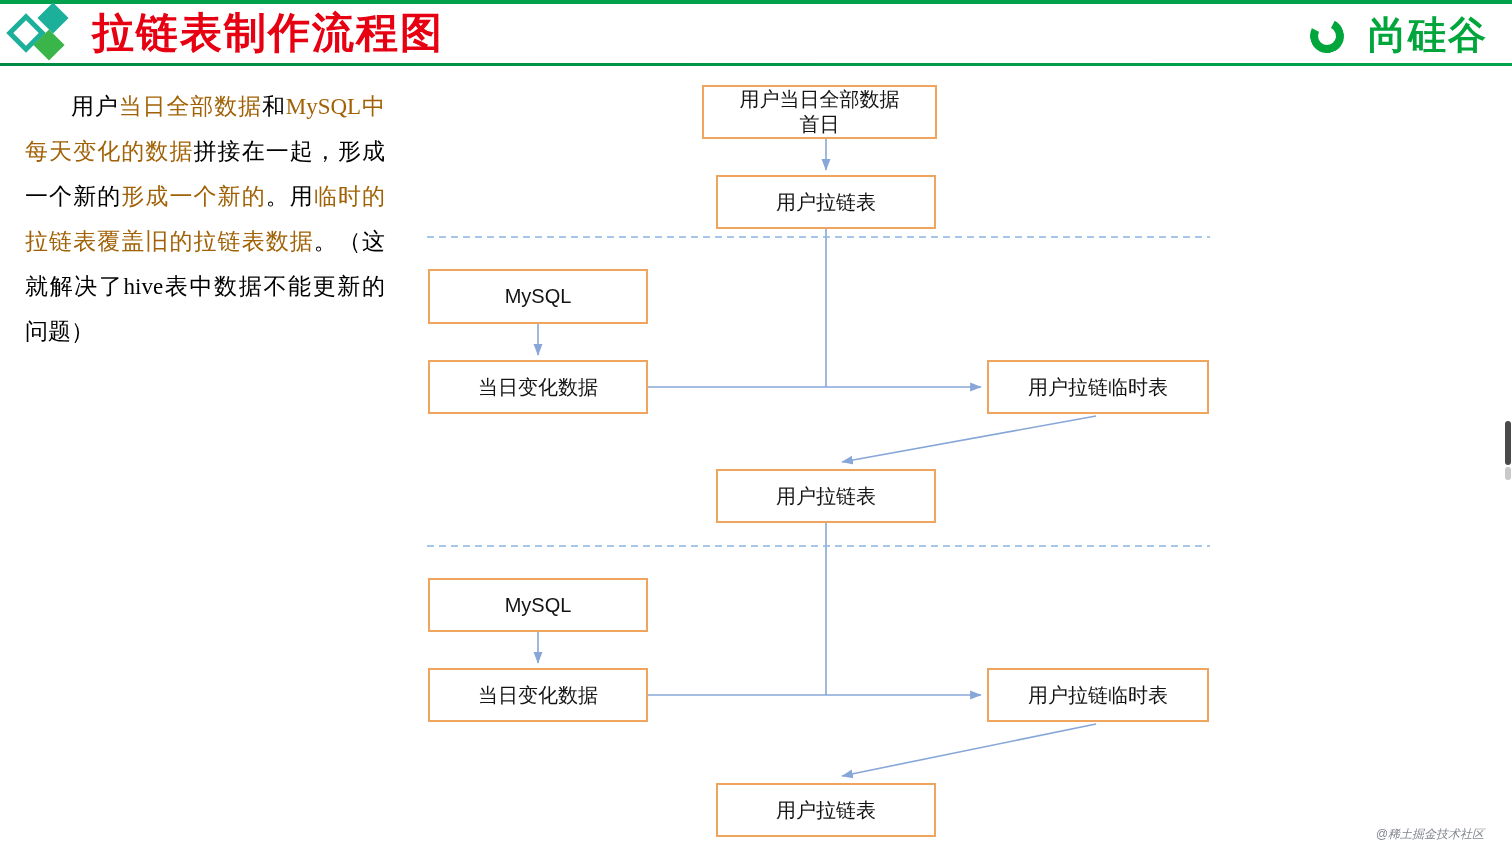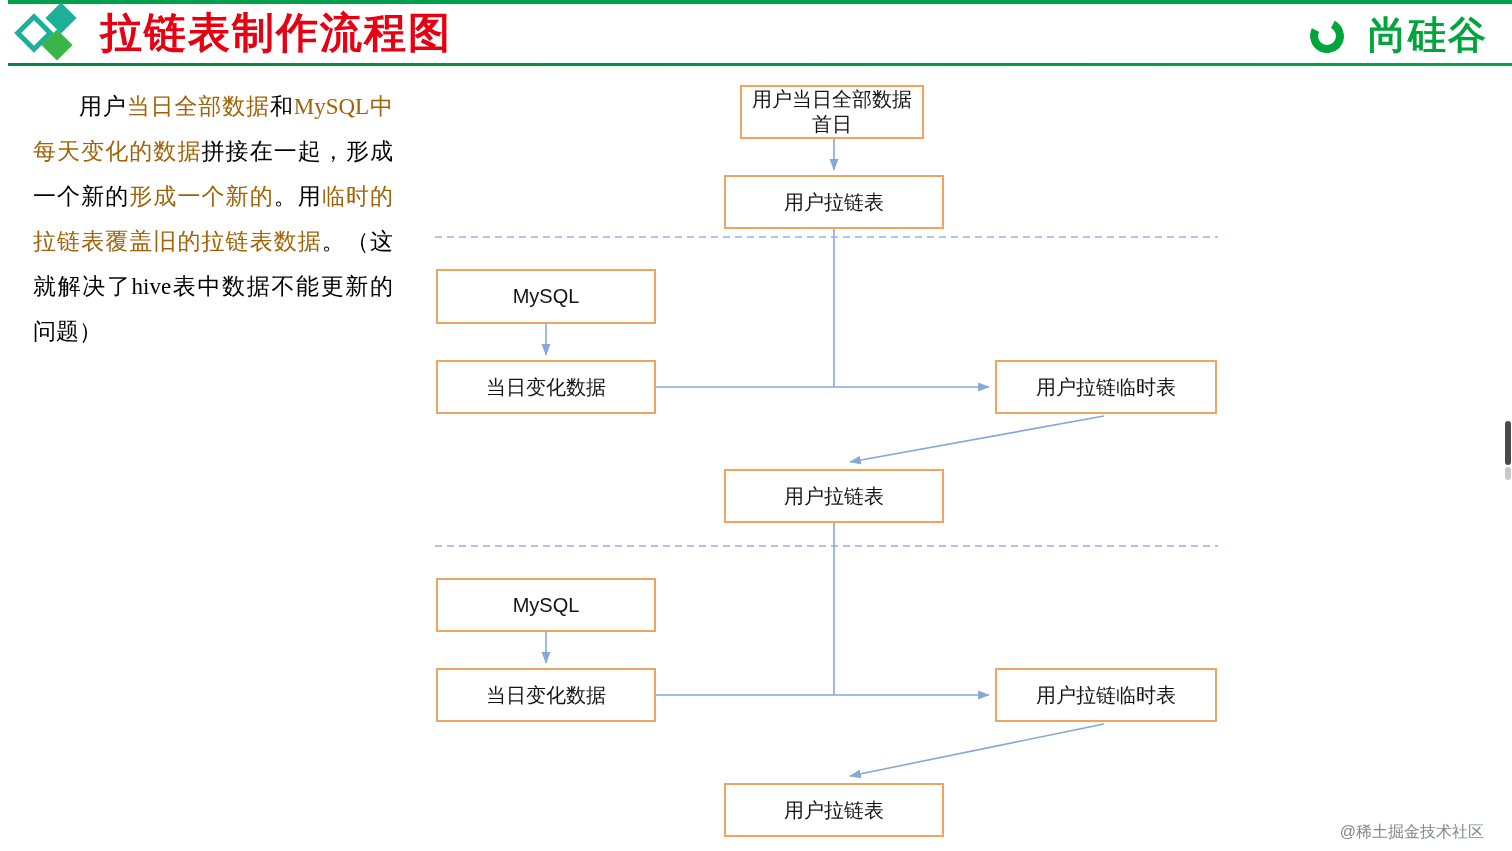--- a/index.html
+++ b/index.html
@@ -1,20 +1,20 @@
 <!DOCTYPE html>
 <html><head>
 <meta charset="utf-8">
 <style>
   * { margin:0; padding:0; box-sizing:border-box; }
   html,body { background:#ffffff; }
   body { width:1512px; height:851px; position:relative; overflow:hidden;
          font-family:"Liberation Sans", sans-serif; }
 
-  .stage { position:absolute; inset:0; background:#fff;margin-left:8px; }
+  .stage { position:absolute; inset:0; background:#fff; }
 
   
   .top-strip { position:absolute; left:0; top:0; width:100%; height:4px; background:#00a04c; }
   .header-rule { position:absolute; left:0; top:63px; width:100%; height:3px;
                  background:linear-gradient(to right,#008a43,#00a54b); }
 
   .logo-diamonds { position:absolute; left:10px; top:6px; width:78px; height:56px; }
   .diamond { position:absolute; transform:rotate(45deg); }
   .d1 { left:2px;  top:13px; width:28px; height:28px; border:5px solid #1caf9a; background:transparent; }
   .d2 { left:32px; top:1px;  width:22px; height:22px; background:#1caf9a; }
@@ -40,22 +40,22 @@
   .connectors line.dash { stroke:#8cb4e2; stroke-width:1.4; stroke-dasharray:7 5; }
 
   .node { position:absolute; border:2px solid #f0a55f; background:#fff;
           display:flex; align-items:center; justify-content:center; text-align:center;
           font-size:20px; color:#141414; line-height:1.25; white-space:pre-line; }
 
   
   .slogan { position:absolute; right:22px; bottom:14px; font-family:"Liberation Serif", serif;
             font-size:35px; font-weight:bold; font-style:italic; letter-spacing:4px;
             color:#cdced0; z-index:1; }
-  .credit { position:absolute; right:28px; bottom:8px; font-size:16px;
-            color:rgba(98,104,112,0.8); z-index:2; }
+  .credit { position:absolute; right:28px; bottom:8px; font-size:12px;
+            color:rgba(98,104,112,0.8); z-index:2;font-style:italic; }
 
   .scroll-thumb { position:absolute; right:1px; top:421px; width:6px; height:44px;
                   background:#4a4a4a; border-radius:3px; z-index:3; }
   .scroll-thumb-light { position:absolute; right:1px; top:467px; width:6px; height:13px;
                         background:#c9c9c9; border-radius:3px; z-index:3; }
 </style>
 </head>
 <body>
 
 <div class="stage">
@@ -91,21 +91,21 @@
     <line x1="648" y1="387" x2="981" y2="387" marker-end="url(#arw)"></line>
     <line x1="1096" y1="416" x2="842" y2="462" marker-end="url(#arw)"></line>
     <line x1="826" y1="523" x2="826" y2="695"></line>
     <line x1="538" y1="632" x2="538" y2="663" marker-end="url(#arw)"></line>
     <line x1="648" y1="695" x2="981" y2="695" marker-end="url(#arw)"></line>
     <line x1="1096" y1="724" x2="842" y2="776" marker-end="url(#arw)"></line>
     <line class="dash" x1="427" y1="237" x2="1210" y2="237"></line>
     <line class="dash" x1="427" y1="546" x2="1210" y2="546"></line>
   </svg>
 
-  <div class="node" style="left:732px; top:85px; width:184px; height:54px;">用户当日全部数据
+  <div class="node" style="left:702px; top:85px; width:235px; height:54px;">用户当日全部数据
 首日</div>
   <div class="node" style="left:716px; top:175px; width:220px; height:54px;">用户拉链表</div>
   <div class="node" style="left:428px; top:269px; width:220px; height:55px;">MySQL</div>
   <div class="node" style="left:428px; top:360px; width:220px; height:54px;">当日变化数据</div>
   <div class="node" style="left:987px; top:360px; width:222px; height:54px;">用户拉链临时表</div>
   <div class="node" style="left:716px; top:469px; width:220px; height:54px;">用户拉链表</div>
   <div class="node" style="left:428px; top:578px; width:220px; height:54px;">MySQL</div>
   <div class="node" style="left:428px; top:668px; width:220px; height:54px;">当日变化数据</div>
   <div class="node" style="left:987px; top:668px; width:222px; height:54px;">用户拉链临时表</div>
   <div class="node" style="left:716px; top:783px; width:220px; height:54px;">用户拉链表</div>

